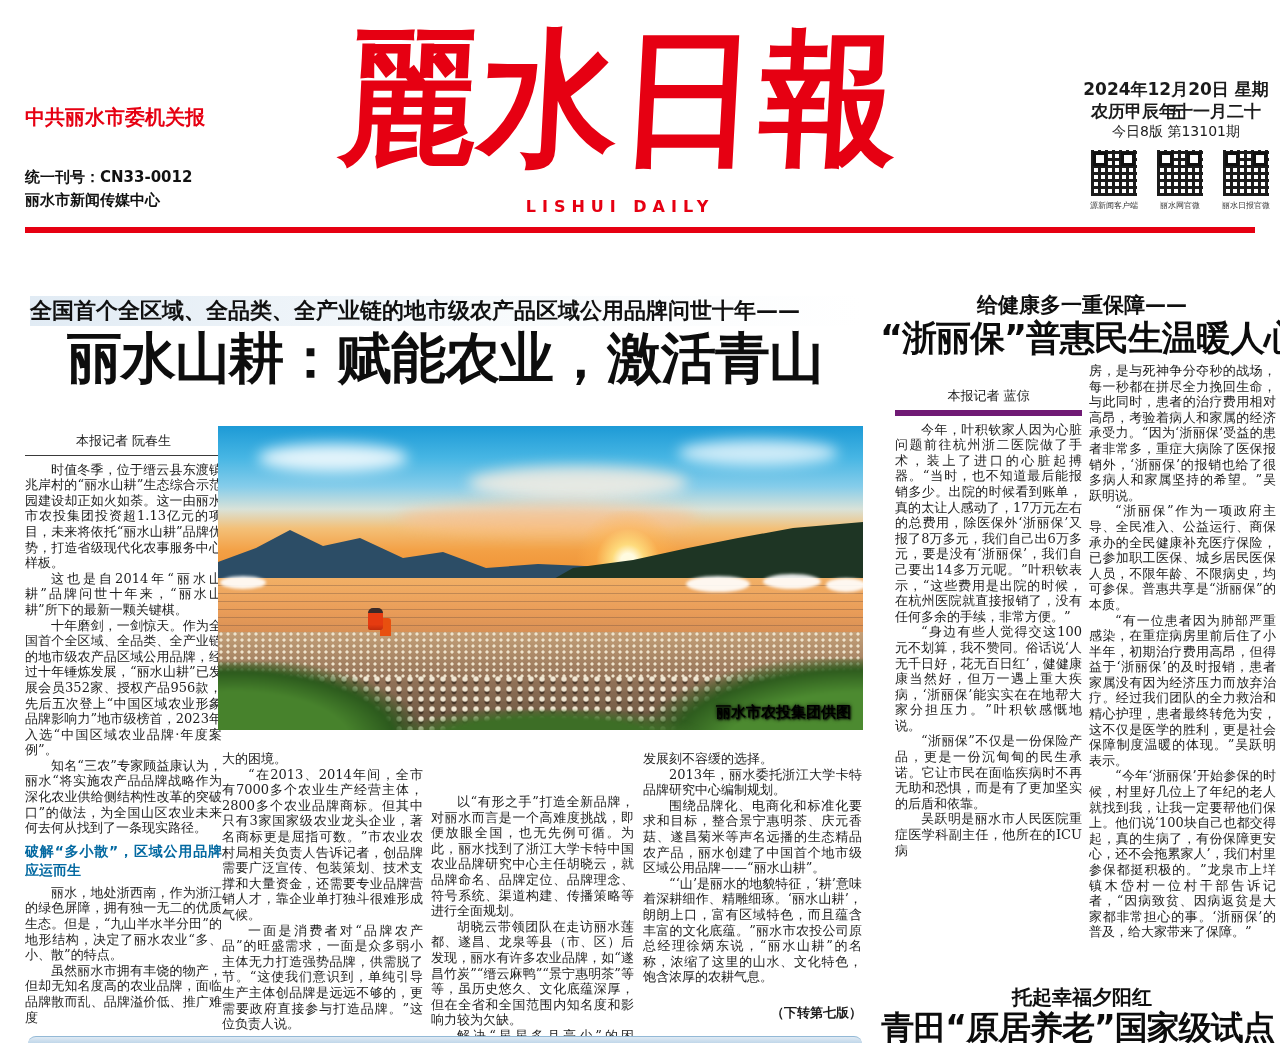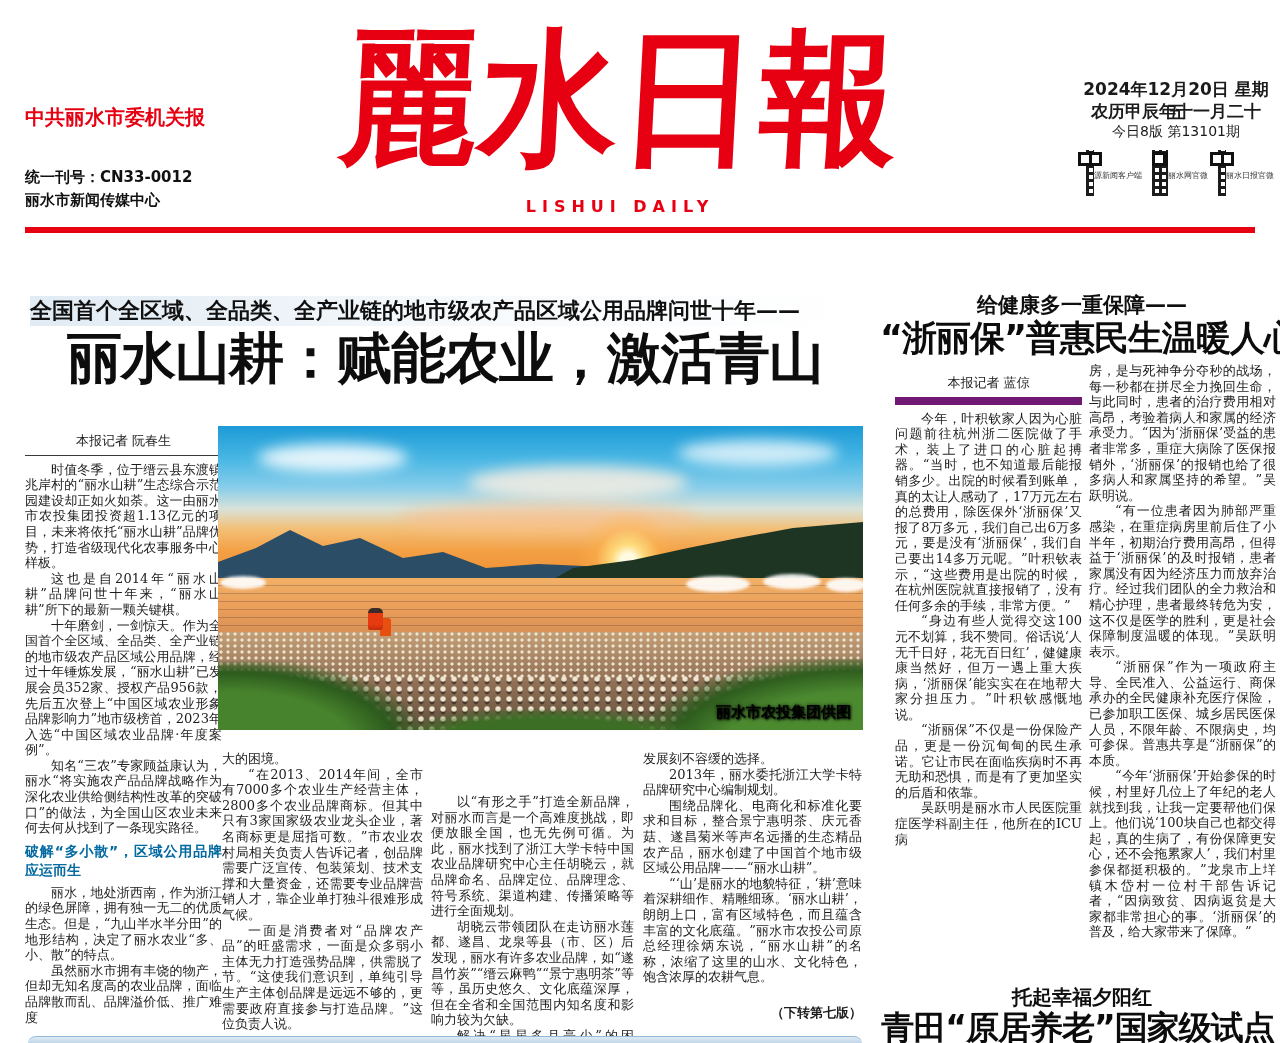--- a/index.html
+++ b/index.html
@@ -20,21 +20,21 @@
   .masthead-en{left:300px;top:197px;width:640px;text-align:center;color:#e60012;
         font-family:"DejaVu Sans","Liberation Sans",sans-serif;font-weight:700;
         font-size:16px;letter-spacing:6px;}
   .date1{left:1078px;top:78px;width:196px;font-family:"DejaVu Sans","Liberation Sans",sans-serif;
         font-weight:700;font-size:17px;text-align:center;}
   .date2{left:1078px;top:100px;width:196px;font-family:"DejaVu Sans","Liberation Sans",sans-serif;
         font-weight:700;font-size:17px;text-align:center;}
   .date3{left:1078px;top:123px;width:196px;font-family:"DejaVu Sans","Liberation Sans",sans-serif;
         font-size:14px;text-align:center;}
   .qr-row{left:1086px;top:150px;width:188px;display:flex;justify-content:space-between;}
-  .qr-item{width:56px;display:flex;flex-direction:row;align-items:center;}
+  .qr-item{width:56px;display:flex;flex-direction:column;align-items:center;}
   .qr{position:relative;width:46px;height:46px;background:#fff;
       background-image:repeating-linear-gradient(0deg,#1c1c1c 0 3px,transparent 3px 7px),
                        repeating-linear-gradient(90deg,#1c1c1c 0 3px,transparent 3px 7px);}
   .qr::before{content:"";position:absolute;top:2px;left:2px;width:8px;height:8px;
       border:3px solid #111;background:#fff;}
   .qr::after{content:"";position:absolute;top:2px;right:2px;width:8px;height:8px;
       border:3px solid #111;background:#fff;}
   .qr-label{margin-top:4px;font-size:8px;color:#333;white-space:nowrap;}
   .red-rule{left:25px;top:227px;width:1230px;height:6px;background:#e60012;}
 
@@ -44,21 +44,21 @@
       color:#101010;background:linear-gradient(90deg,#e1ebf4 0%,#f7fafc 55%,#ffffff 100%);}
   .lead-headline{left:28px;top:327px;width:834px;text-align:center;
       font-family:"DejaVu Sans","Liberation Sans",sans-serif;font-weight:900;font-size:55px;
       line-height:62px;color:#0d0d0d;letter-spacing:-1px;white-space:nowrap;}
   .art{font-size:13px;line-height:15.6px;text-align:justify;color:#1c1c1c;overflow:hidden;}
   .art p{margin:0;text-indent:2em;}
   .art p.cont{text-indent:0;}
   .art p.turn{text-indent:0;text-align:right;font-weight:700;margin-top:20px;}
   .byline{text-align:center;font-size:13px;color:#222;padding:7px 0 6px 0;
       border-bottom:1px solid #3a3a3a;margin-bottom:6px;}
-  .byline.strong{border-bottom:8px solid #701a75;}
+  .byline.strong{border-bottom:6px solid #701a75;margin-top:13px;}
   .subhead{font-family:"DejaVu Sans","Liberation Sans",sans-serif;font-weight:900;
       font-size:14px;line-height:19px;text-indent:0 !important;margin:6px 0 5px 0 !important;color:#0369a1;}
   .col1{left:25px;top:426px;width:197px;height:611px;}
   .col2{left:222px;top:751px;width:201px;height:290px;}
   .col3{left:431px;top:794px;width:203px;height:290px;}
   .col4{left:643px;top:751px;width:219px;height:290px;}
 
   
   .photo{left:218px;top:426px;width:645px;height:304px;overflow:hidden;background:#2fa8dc;}
   .ph-sky{position:absolute;left:0;top:0;right:0;height:160px;
@@ -223,22 +223,22 @@
   <div class="abs art rcol1">
     <div class="byline strong">本报记者 蓝倞</div>
     <p>今年，叶积钦家人因为心脏问题前往杭州浙二医院做了手术，装上了进口的心脏起搏器。“当时，也不知道最后能报销多少。出院的时候看到账单，真的太让人感动了，17万元左右的总费用，除医保外‘浙丽保’又报了8万多元，我们自己出6万多元，要是没有‘浙丽保’，我们自己要出14多万元呢。”叶积钦表示，“这些费用是出院的时候，在杭州医院就直接报销了，没有任何多余的手续，非常方便。”</p>
     <p>“身边有些人觉得交这100元不划算，我不赞同。俗话说‘人无千日好，花无百日红’，健健康康当然好，但万一遇上重大疾病，‘浙丽保’能实实在在地帮大家分担压力。”叶积钦感慨地说。</p>
     <p>“浙丽保”不仅是一份保险产品，更是一份沉甸甸的民生承诺。它让市民在面临疾病时不再无助和恐惧，而是有了更加坚实的后盾和依靠。</p>
     <p>吴跃明是丽水市人民医院重症医学科副主任，他所在的ICU病</p>
   </div>
 
   <div class="abs art rcol2">
     <p class="cont">房，是与死神争分夺秒的战场，每一秒都在拼尽全力挽回生命，与此同时，患者的治疗费用相对高昂，考验着病人和家属的经济承受力。“因为‘浙丽保’受益的患者非常多，重症大病除了医保报销外，‘浙丽保’的报销也给了很多病人和家属坚持的希望。”吴跃明说。</p>
+    <p>“浙丽保”作为一项政府主导、全民准入、公益运行、商保承办的全民健康补充医疗保险，已参加职工医保、城乡居民医保人员，不限年龄、不限病史，均可参保。普惠共享是“浙丽保”的本质。</p>
     <p>“有一位患者因为肺部严重感染，在重症病房里前后住了小半年，初期治疗费用高昂，但得益于‘浙丽保’的及时报销，患者家属没有因为经济压力而放弃治疗。经过我们团队的全力救治和精心护理，患者最终转危为安，这不仅是医学的胜利，更是社会保障制度温暖的体现。”吴跃明表示。</p>
-    <p>“浙丽保”作为一项政府主导、全民准入、公益运行、商保承办的全民健康补充医疗保险，已参加职工医保、城乡居民医保人员，不限年龄、不限病史，均可参保。普惠共享是“浙丽保”的本质。</p>
     <p>“今年‘浙丽保’开始参保的时候，村里好几位上了年纪的老人就找到我，让我一定要帮他们保上。他们说‘100块自己也都交得起，真的生病了，有份保障更安心，还不会拖累家人’，我们村里参保都挺积极的。”龙泉市上垟镇木岱村一位村干部告诉记者，“因病致贫、因病返贫是大家都非常担心的事。‘浙丽保’的普及，给大家带来了保障。”</p>
     <p class="turn">（下转第七版）</p>
   </div>
 
   <div class="abs b-kicker">托起幸福夕阳红</div>
   <div class="abs b-headline">青田“原居养老”国家级试点</div>
 
   <div class="abs bottom-band"></div>
 
 </div>

